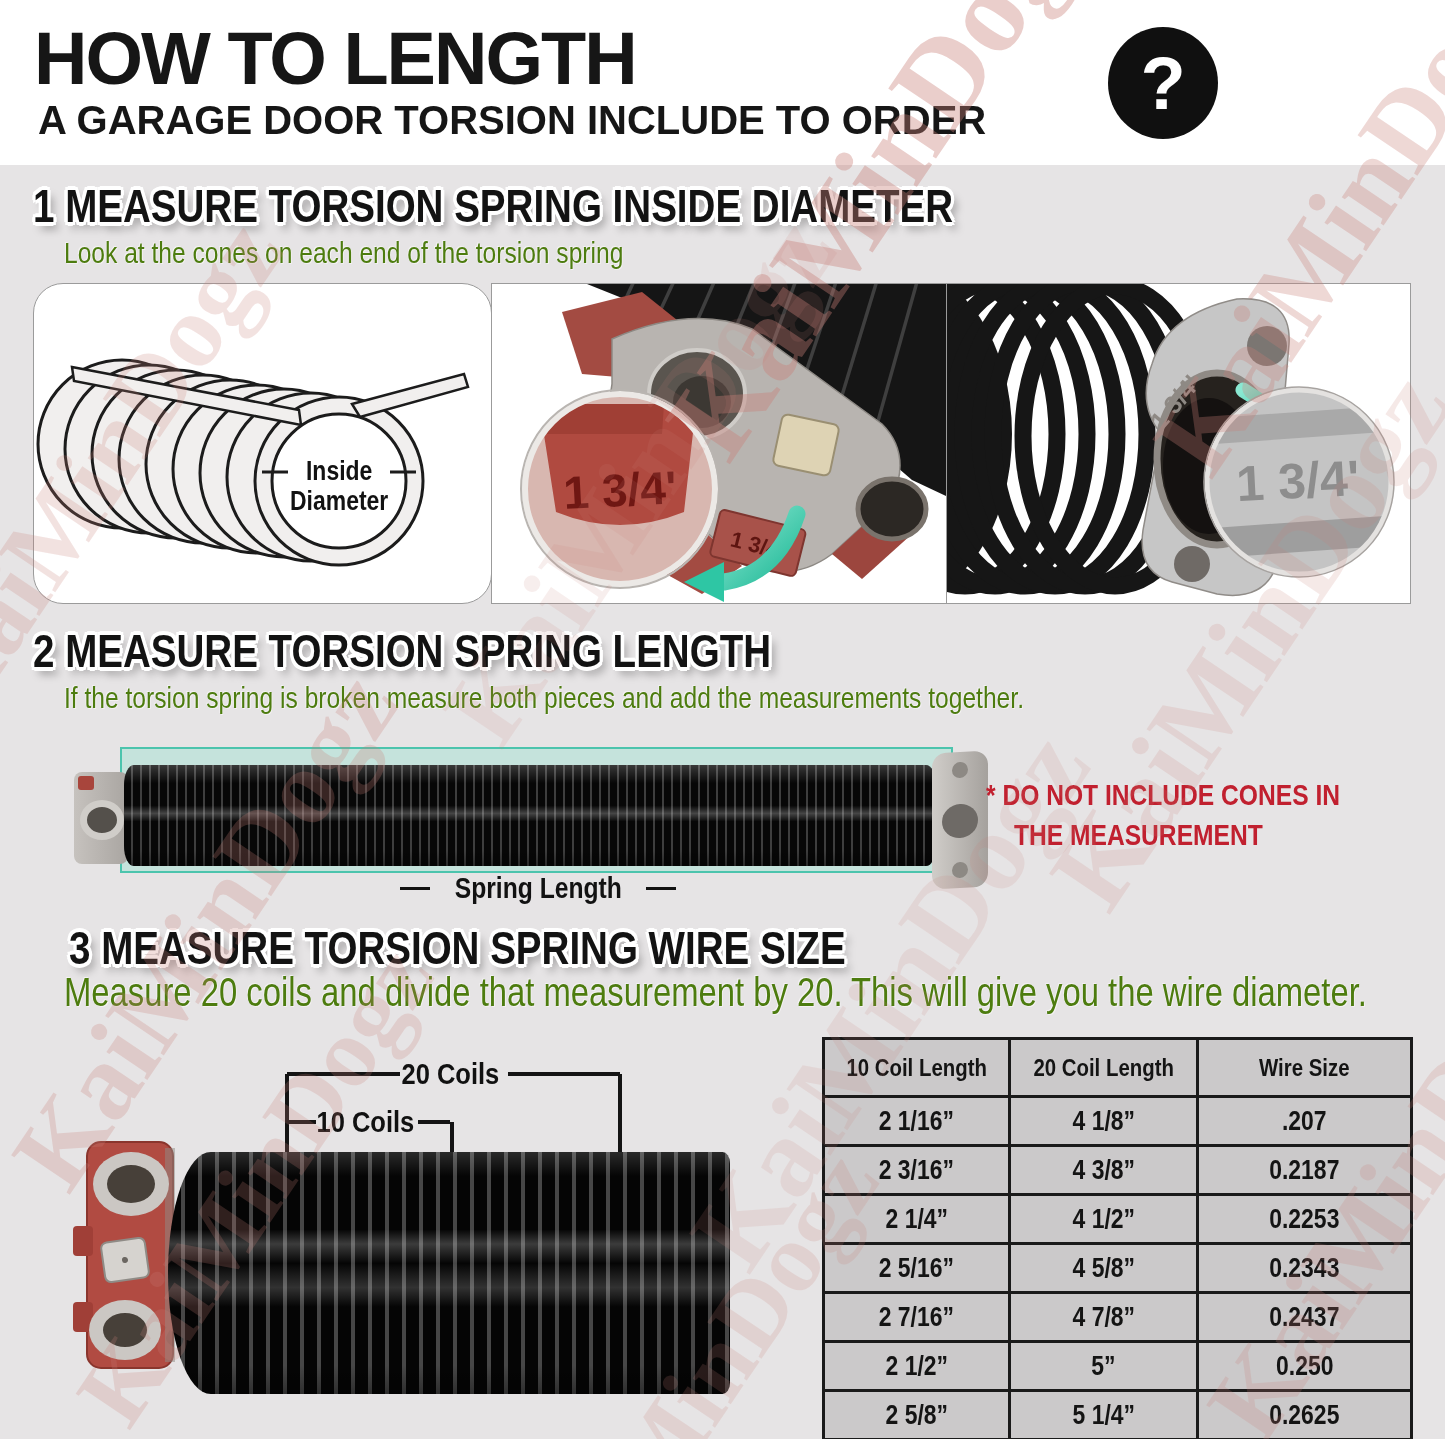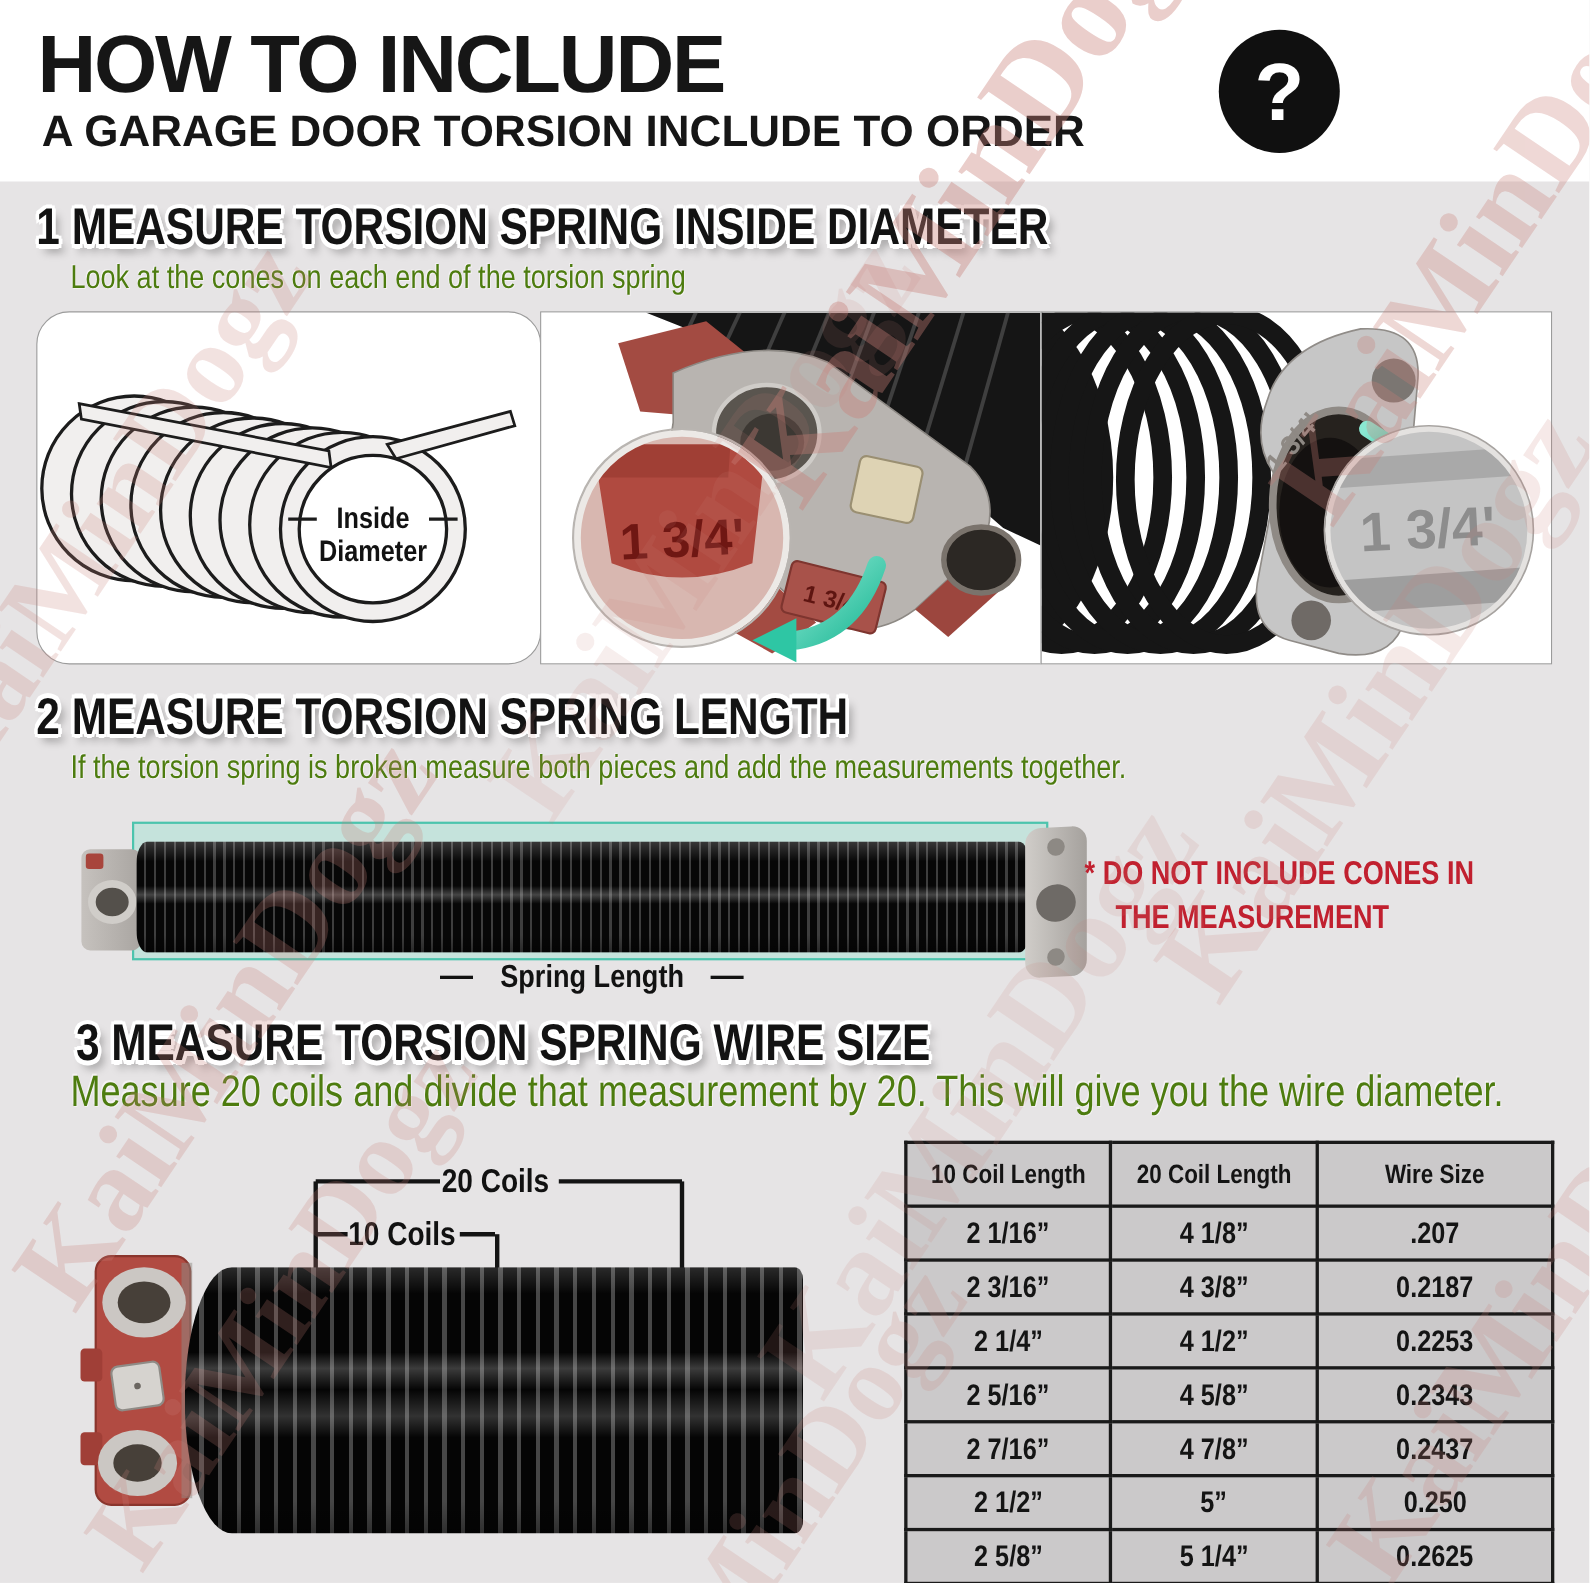--- a/index.html
+++ b/index.html
@@ -72,21 +72,21 @@
      font-weight:700;color:#141414;padding:0;}
   .th td{height:55px;font-size:24px;}
   .tr td{height:46px;font-size:27px;}
 </style>
 </head>
 <body>
 
 <div class="page">
   <div class="bg-gray"></div>
 
-  <div class="abs title">HOW TO INCLUDE</div>
+  <div class="abs title">HOW TO LENGTH</div>
   <div class="abs subtitle">A GARAGE DOOR TORSION INCLUDE TO ORDER</div>
   <div class="abs help">?</div>
 
   <div class="h2" style="left:33px;top:180px;">
     <span class="cxl">1 MEASURE TORSION SPRING INSIDE DIAMETER</span>
   </div>
   <div class="sub" style="left:64px;top:236px;">
     <span class="cxl">Look at the cones on each end of the torsion spring</span>
   </div>
 

